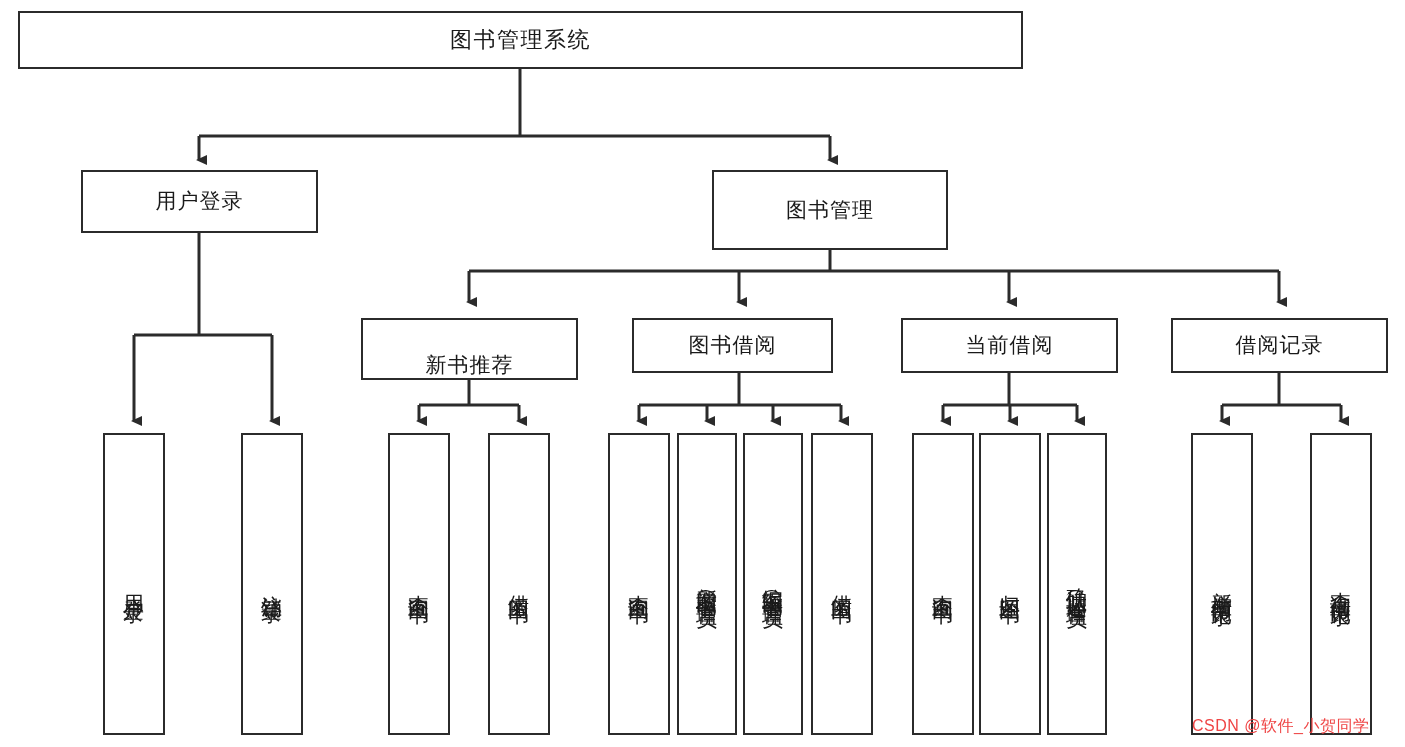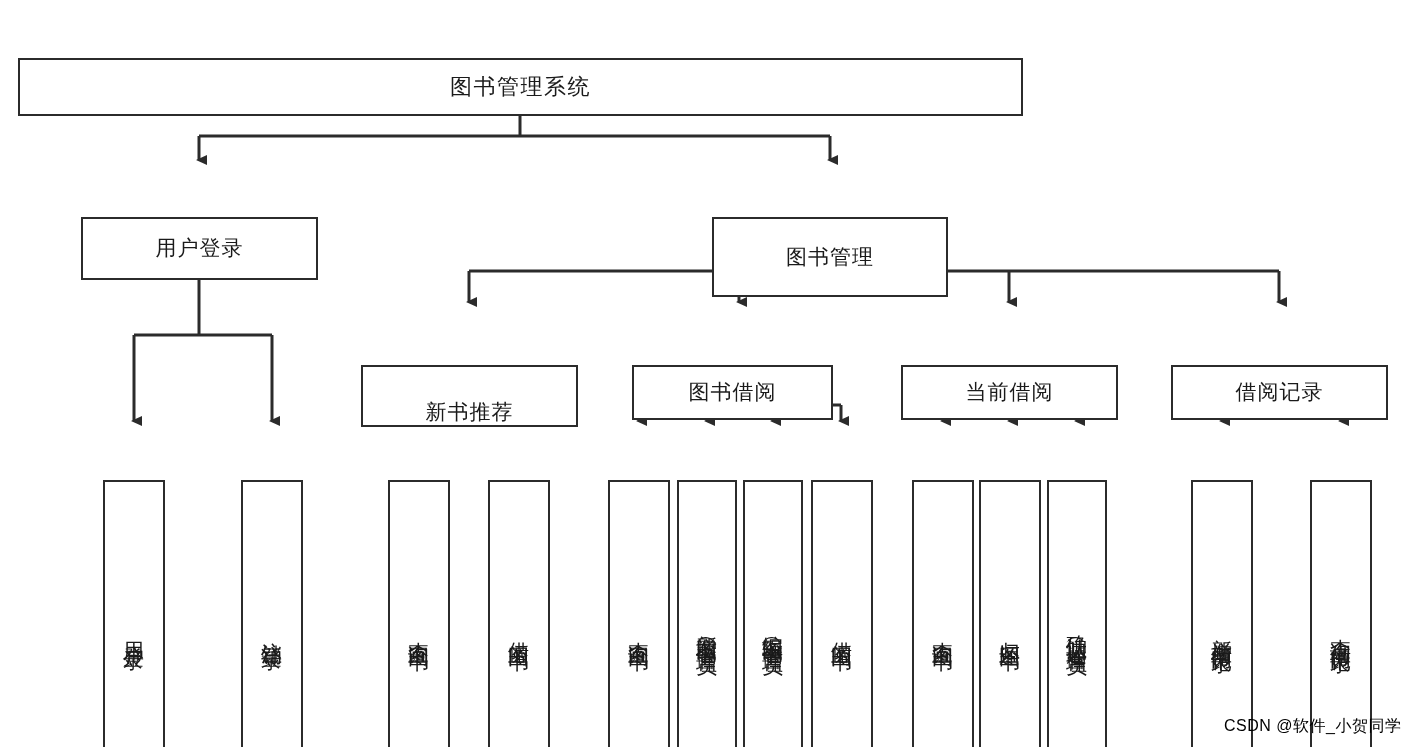--- a/index.html
+++ b/index.html
@@ -32,21 +32,20 @@
   
   .node {
     position: absolute;
     background: #ffffff;
     border: 2.5px solid #2b2b2b;
     display: flex;
     align-items: center;
     justify-content: center;
     text-align: center;
     line-height: 1.18;
-    margin-top: 47px;
   }
   .node-label {
     display: block;
     white-space: pre-line;
   }
   
   .node.horizontal .node-label {
     font-size: 21px;
     letter-spacing: 1px;
   }
@@ -66,25 +65,24 @@
     font-size: 21px;
     letter-spacing: 3px;
     line-height: 1;
     white-space: nowrap;
     max-height: 100%;
   }
   
   #watermark {
     position: absolute;
     font-size: 16px;
-    color: #000000;
+    color: #ef4444;
     white-space: nowrap;
     letter-spacing: 0.5px;
     user-select: none;
-    padding-left: 32px;
   }
 </style>
 </head>
 <body>
 
 <div id="diagram-canvas">
 
   <svg id="edge-layer" viewBox="0 0 1405 747" width="1405" height="747">
     <defs>
       <marker id="arrow" markerWidth="11" markerHeight="11" refX="5" refY="8" orient="auto" markerUnits="userSpaceOnUse">

